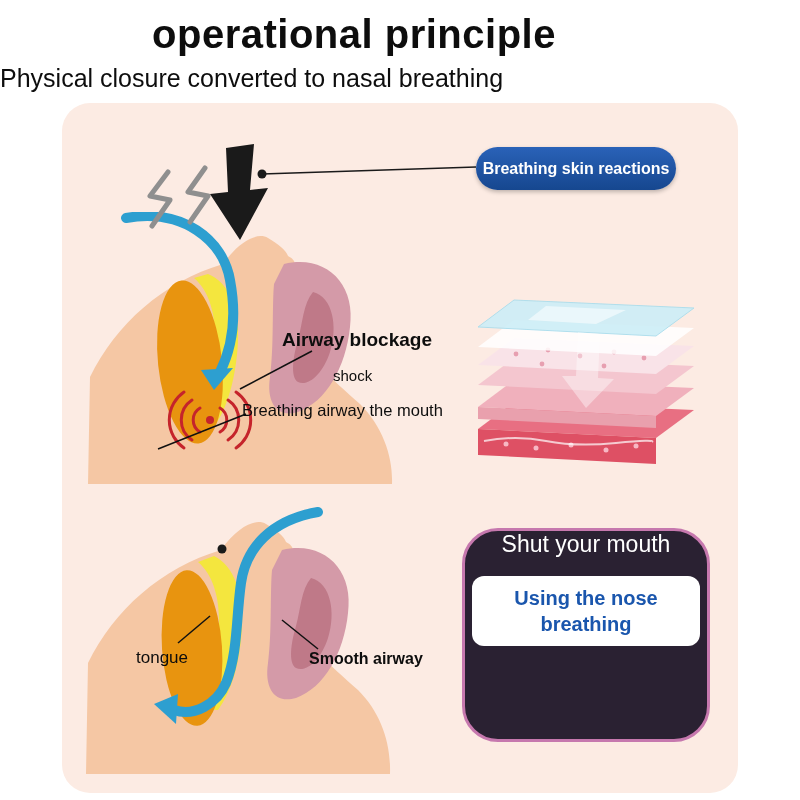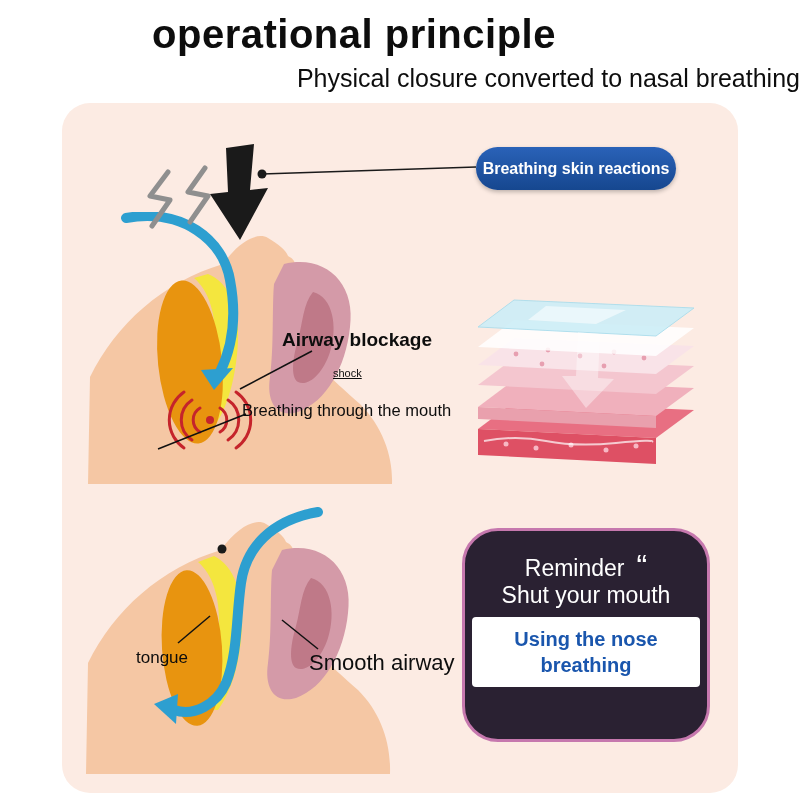--- a/index.html
+++ b/index.html
@@ -5,52 +5,52 @@
   html,body{margin:0;padding:0;}
   body{
     width:800px;height:800px;position:relative;background:#ffffff;
     font-family:"Liberation Sans", sans-serif;color:#111;overflow:hidden;
   }
   .title{
     position:absolute;top:12px;left:0;width:708px;text-align:center;
     font-size:40px;font-weight:900;letter-spacing:.5px;color:#0d0d0d;
   }
   .subtitle{
-    position:absolute;top:64px;left:0;width:800px;text-align:right;
+    position:absolute;top:64px;left:0;width:800px;text-align:left;
     font-size:25px;font-weight:500;color:#0d0d0d;
   }
   .canvas{
     position:absolute;left:62px;top:103px;width:676px;height:690px;
     background:#fcebe3;border-radius:28px;z-index:1;
   }
   .illus{position:absolute;z-index:2;}
   .overlay{position:absolute;left:0;top:0;width:800px;height:800px;z-index:5;pointer-events:none;}
   .lbl{position:absolute;z-index:6;white-space:nowrap;color:#0d0d0d;}
   .lbl-airway-blockage{left:282px;top:329px;font-size:19px;font-weight:700;text-align:right;}
-  .lbl-shock{left:333px;top:367px;font-size:11px;text-decoration:underline;}
+  .lbl-shock{left:333px;top:367px;font-size:15px;}
   .lbl-mouth{left:242px;top:401px;font-size:16.5px;}
   .lbl-tongue{left:136px;top:648px;font-size:17px;}
-  .lbl-smooth{left:309px;top:650px;font-size:22px;}
+  .lbl-smooth{left:309px;top:650px;font-size:16px;font-weight:bold;}
   .badge{
     position:absolute;left:476px;top:147px;width:200px;height:43px;z-index:6;
     background:linear-gradient(180deg,#2a62b8,#16478f);
     border-radius:22px;display:flex;align-items:center;justify-content:center;
     color:#ffffff;font-size:16px;font-weight:600;white-space:nowrap;
     box-shadow:0 2px 4px rgba(0,0,0,.25);
   }
   .reminder{
     position:absolute;left:462px;top:528px;width:248px;height:214px;z-index:6;
     background:#2a2132;border:3px solid #c678ae;border-radius:36px;
     box-sizing:border-box;display:flex;flex-direction:column;align-items:center;
   }
   .reminder-line1{margin-top:24px;color:#fff;font-size:23px;display:flex;align-items:flex-start;}
   .reminder-quote{font-size:32px;line-height:18px;margin-left:12px;position:relative;top:2px;}
   .reminder-line2{margin-top:0;color:#fff;font-size:23px;}
   .nose-pill{
-    margin-top:8px;background:#ffffff;border-radius:4px;width:180px;
+    margin-top:18px;background:#ffffff;border-radius:12px;width:180px;
     padding:9px 24px;text-align:center;color:#1a56ad;font-size:20px;
     font-weight:600;line-height:1.3;
   }
 </style>
 </head>
 <body>
 
 <div class="title">operational principle</div>
 <div class="subtitle">Physical closure converted to nasal breathing</div>
 
@@ -145,24 +145,20 @@
   <line x1="312" y1="351" x2="240" y2="389" stroke="#111" stroke-width="1.5"></line>
   <line x1="246" y1="414" x2="158" y2="449" stroke="#111" stroke-width="1.5"></line>
   <line x1="178" y1="643" x2="210" y2="616" stroke="#111" stroke-width="1.5"></line>
   <line x1="318" y1="649" x2="282" y2="620" stroke="#111" stroke-width="1.5"></line>
 </svg>
 
 <div class="badge">Breathing skin reactions</div>
 
 <div class="lbl lbl-airway-blockage">Airway blockage</div>
 <div class="lbl lbl-shock">shock</div>
-<div class="lbl lbl-mouth">Breathing through the mouth</div>
+<div class="lbl lbl-mouth">Breathing airway the mouth</div>
 <div class="lbl lbl-tongue">tongue</div>
 <div class="lbl lbl-smooth">Smooth airway</div>
 
 <div class="reminder">
-  <div class="reminder-line1">
-    <span>Reminder</span>
-    <span class="reminder-quote">“</span>
-  </div>
   <div class="reminder-line2">Shut your mouth</div>
   <div class="nose-pill">Using the nose breathing</div>
 </div>
 
 </body></html>

